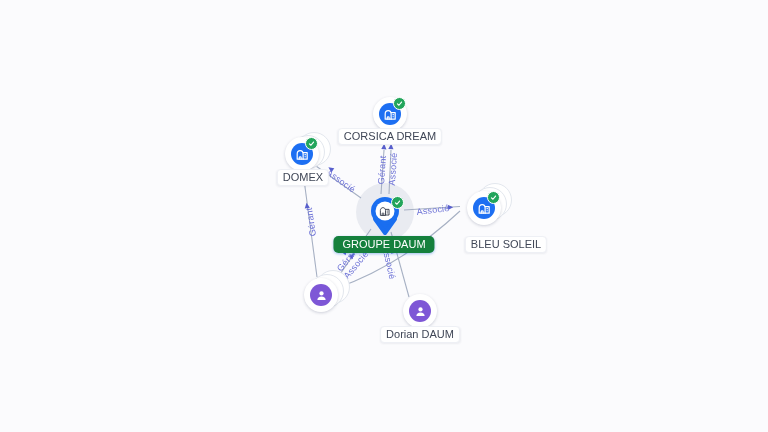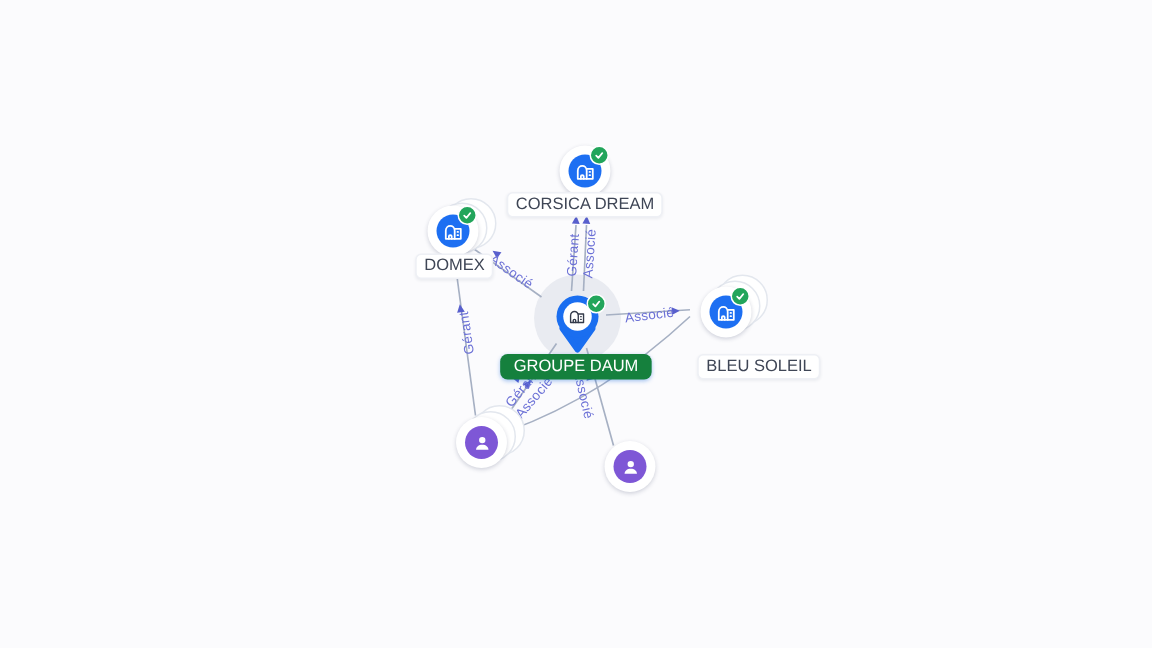--- a/index.html
+++ b/index.html
@@ -160,20 +160,21 @@
 
   <div class="node" style="left:403px;top:294px;">
     <div class="disc"></div>
     <div class="inner person">
       <svg width="15" height="15" viewBox="0 0 24 24">
         <circle cx="12" cy="8.6" r="3.4" fill="#ffffff"></circle>
         <path d="M12 13.6 c-3.9 0 -6.6 2.2 -6.6 5.4 h13.2 c0 -3.2 -2.7 -5.4 -6.6 -5.4 z" fill="#ffffff"></path>
       </svg>
     </div>
   </div>
+  <div class="pill" style="left:420px;top:326px;">Dorian DAUM</div>
 
   <div class="pin" style="left:363px;top:195px;">
     <svg width="44" height="50" viewBox="0 0 44 50">
       <polygon points="12,24 32,24 22,38" fill="#1a6ef0" stroke="#1a6ef0" stroke-width="4" stroke-linejoin="round"></polygon>
       <circle cx="22" cy="16" r="14" fill="#1a6ef0"></circle>
       <circle cx="22" cy="16" r="9.5" fill="#ffffff"></circle>
       <g transform="translate(15.5,9.5)">
         <g stroke="#343b4a" stroke-width="1.7" fill="none" stroke-linecap="round" stroke-linejoin="round" transform="scale(0.54)">
           <path d="M3.5 19.5 V11 C3.5 7.6 6 5.8 8.3 5.8 C10.6 5.8 13 7.6 13 11 V19.5 Z"></path>
           <path d="M6.8 19.5 V16.8 C6.8 15.2 9.8 15.2 9.8 16.8 V19.5"></path>

